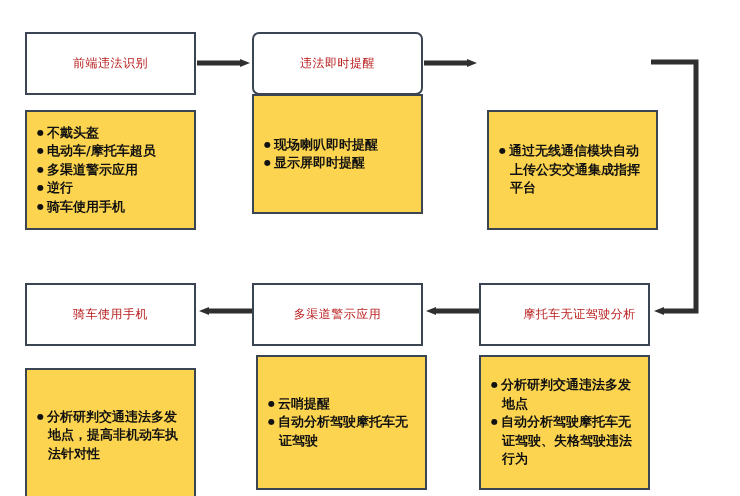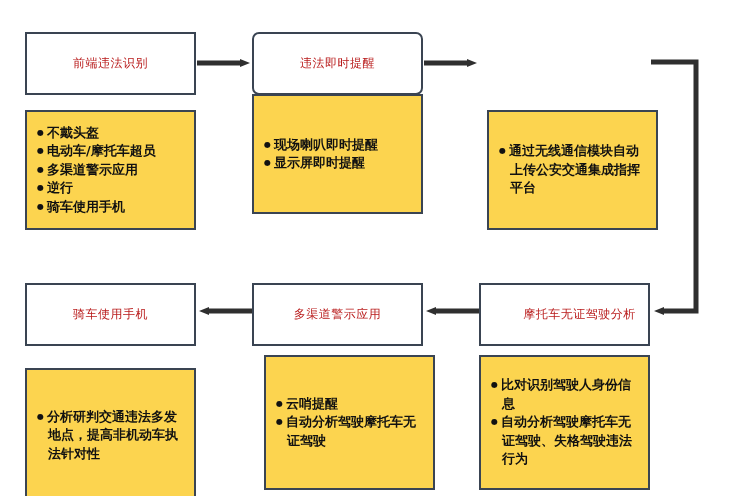--- a/index.html
+++ b/index.html
@@ -75,21 +75,21 @@
   #node-d1 { left: 25px;  top: 110px; height: 120px; }
   #node-d2 { left: 252px; top: 94px; height: 120px; justify-content: center; }
   #node-d3 { left: 479px; top: 110px; height: 120px; margin-left: 8px; }
 
   
   #node-h4 { left: 25px;  top: 283px; }
   #node-h5 { left: 252px; top: 283px; }
   #node-h6 { left: 479px; top: 283px; padding-left: 30px; }
 
   #node-d4 { left: 25px;  top: 355px; height: 135px; margin-top: 13px; }
-  #node-d5 { left: 264px; top: 355px; height: 135px; }
+  #node-d5 { left: 256px; top: 355px; height: 135px; }
   #node-d6 { left: 479px; top: 355px; height: 135px; }
 
   
   .connector {
     position: absolute;
     left: 0;
     top: 0;
     width: 740px;
     height: 496px;
     pointer-events: none;
@@ -183,18 +183,18 @@
 
   <div class="node detail" id="node-d5">
     <ul class="detail-list">
       <li>云哨提醒</li>
       <li>自动分析驾驶摩托车无证驾驶</li>
     </ul>
   </div>
 
   <div class="node detail" id="node-d6">
     <ul class="detail-list">
-      <li>比对识别驾驶人身份信息</li>
+      <li>分析研判交通违法多发地点</li>
       <li>自动分析驾驶摩托车无证驾驶、失格驾驶违法行为</li>
     </ul>
   </div>
 
 </div>
 
 </body></html>

